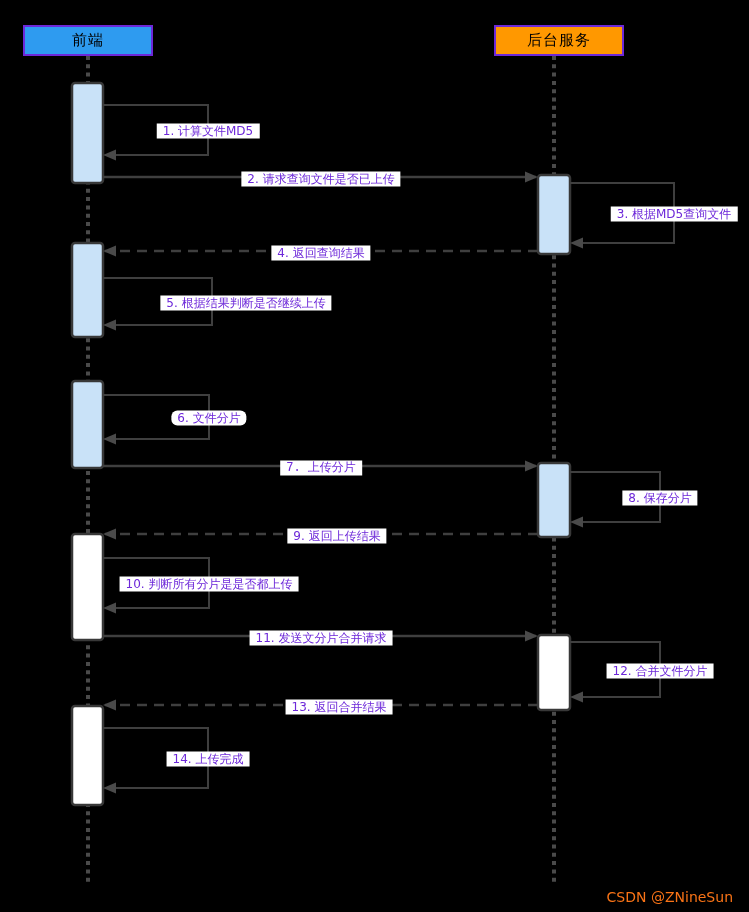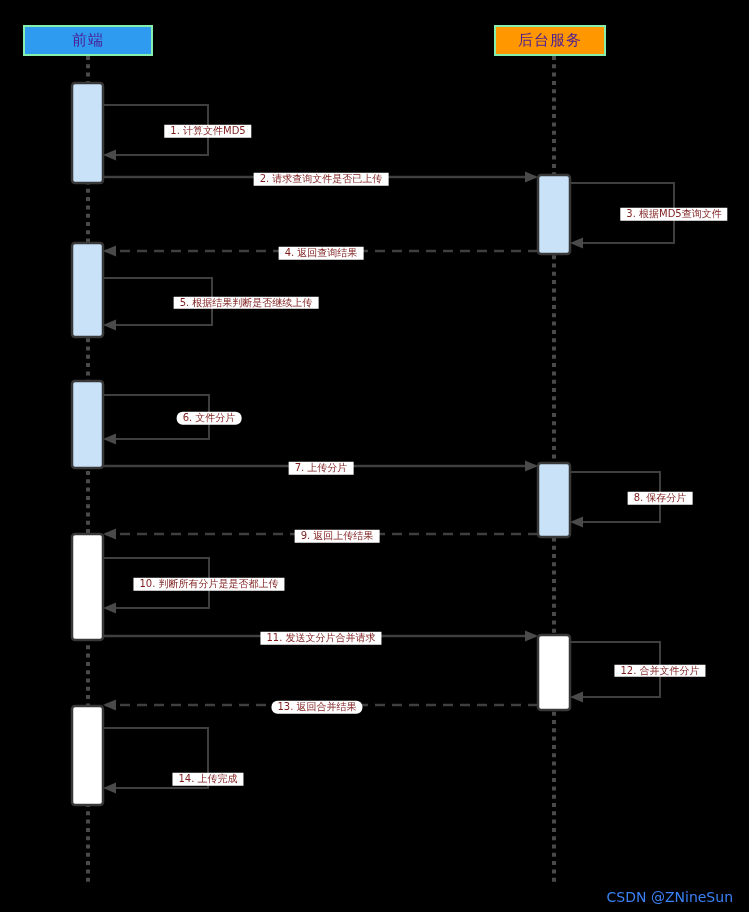--- a/index.html
+++ b/index.html
@@ -11,31 +11,31 @@
     font-family: "DejaVu Sans", "Liberation Sans", sans-serif;
     overflow: hidden;
   }
   #stage svg { position: absolute; left: 0; top: 0; }
   .actor {
     position: absolute;
     display: flex;
     align-items: center;
     justify-content: center;
     box-sizing: border-box;
-    border: 2px solid #86efac;
+    border: 2px solid #6d28d9;
     font-size: 15px;
-    color: #4c1d95;
+    color: #000000;
     letter-spacing: 1px;
   }
   .msg-label {
     position: absolute;
     transform: translate(-50%, -50%);
     background: #ffffff;
-    color: #7f1d1d;
-    font-size: 10px;
+    color: #6d28d9;
+    font-size: 12px;
     line-height: 1.25;
     padding: 0 6px;
     white-space: nowrap;
   }
   .watermark {
     position: absolute;
     right: 16px;
     bottom: 7px;
     color: #8f8f8f;
     font-size: 14px;
@@ -85,24 +85,24 @@
       <polygon points="103,705 116,699.5 116,710.5" fill="#4a4a4a"></polygon>
       <polyline points="103,728 208,728 208,788 114,788" fill="none" stroke="#3f3f3f" stroke-width="2"></polyline>
       <polygon points="103,788 116,782.5 116,793.5" fill="#4a4a4a"></polygon>
     </svg>
     <div class="msg-label" style="left: 208px; top: 131px;">1. 计算文件MD5</div>
     <div class="msg-label" style="left: 321px; top: 179px;">2. 请求查询文件是否已上传</div>
     <div class="msg-label" style="left: 674px; top: 214px;">3. 根据MD5查询文件</div>
     <div class="msg-label" style="left: 321px; top: 253px;">4. 返回查询结果</div>
     <div class="msg-label" style="left: 212px; top: 302.5px; margin-left: 34px;">5. 根据结果判断是否继续上传</div>
     <div class="msg-label" style="left: 209px; top: 418px; border-radius: 6px;">6. 文件分片</div>
-    <div class="msg-label" style="left: 321px; top: 468px;">7. 上传分片</div>
+    <div class="msg-label" style="left: 321px; top: 468px; font-family: Liberation Mono, monospace;">7. 上传分片</div>
     <div class="msg-label" style="left: 660px; top: 498px;">8. 保存分片</div>
     <div class="msg-label" style="left: 337px; top: 536px;">9. 返回上传结果</div>
     <div class="msg-label" style="left: 209px; top: 584px;">10. 判断所有分片是是否都上传</div>
     <div class="msg-label" style="left: 321px; top: 638px;">11. 发送文分片合并请求</div>
     <div class="msg-label" style="left: 660px; top: 670.5px;">12. 合并文件分片</div>
-    <div class="msg-label" style="left: 317px; top: 707px; border-radius: 6px;">13. 返回合并结果</div>
-    <div class="msg-label" style="left: 208px; top: 759px; margin-top: 20px;">14. 上传完成</div>
+    <div class="msg-label" style="left: 339px; top: 707px;">13. 返回合并结果</div>
+    <div class="msg-label" style="left: 208px; top: 759px;">14. 上传完成</div>
     <div class="actor" style="left: 23px; top: 25px; width: 130px; height: 31px; background: rgb(46, 155, 240);">前端</div>
-    <div class="actor" style="left: 494px; top: 25px; width: 112px; height: 31px; background: rgb(255, 152, 0);">后台服务</div>
-    <div class="watermark" style="color: #3b82f6; text-align: right;">CSDN @ZNineSun</div>
+    <div class="actor" style="left: 494px; top: 25px; width: 130px; height: 31px; background: rgb(255, 152, 0);">后台服务</div>
+    <div class="watermark" style="color: #f97316; text-align: right;">CSDN @ZNineSun</div>
   </div>
 
 </body></html>

